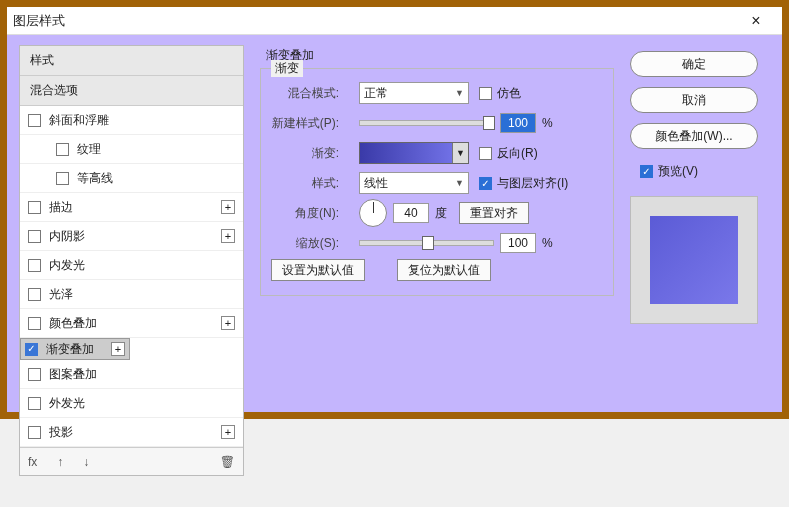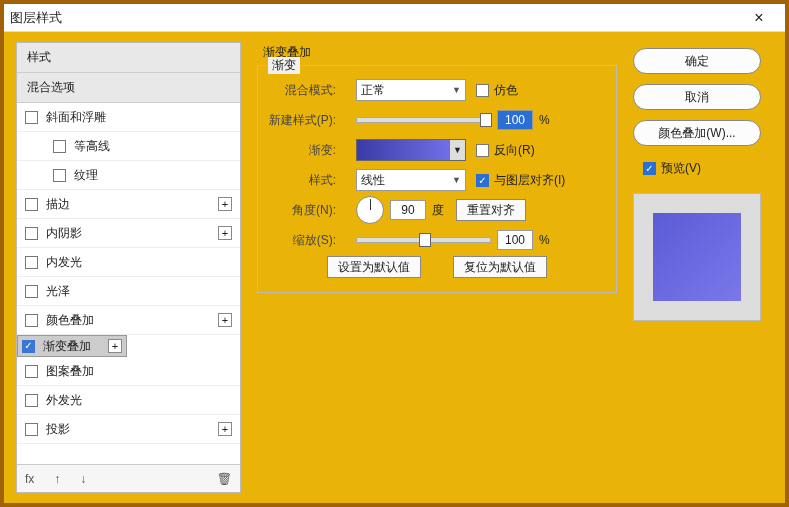--- a/index.html
+++ b/index.html
@@ -1,17 +1,17 @@
 <!DOCTYPE html>
 <html><head>
 <meta charset="utf-8">
 <style>
 *{box-sizing:border-box;margin:0;padding:0;font-family:"Microsoft YaHei",sans-serif;font-size:12px;color:#222}
 body{background:#f0f0f0;width:789px;height:507px;overflow:hidden}
-.win{width:789px;height:507px;background:#eab308;border:4px solid #a16207;display:flex;flex-direction:column}
+.win{width:789px;height:419px;background:#c4b5fd;border:7px solid #a16207;display:flex;flex-direction:column}
 .titlebar{height:28px;background:#fff;display:flex;align-items:center;padding:0 6px;border-bottom:1px solid #ddd}
 .titlebar .title{flex:1;font-size:13px}
 .titlebar .close{width:40px;height:28px;text-align:center;line-height:28px;font-size:16px;cursor:pointer}
 .body{flex:1;display:flex;padding:10px 12px;gap:12px}
 .left{width:225px;display:flex;flex-direction:column;border:1px solid #bbb;background:#fff}
 .left .hdr{padding:6px 10px;background:#e8e8e8;border-bottom:1px solid #ccc}
 .left .list{flex:1;overflow:auto}
 .row{display:flex;align-items:center;height:26px;padding:14px 8px;border-bottom:1px solid #eee;cursor:pointer}
 .row.sub{padding-left:36px}
 .row .cb{width:13px;height:13px;border:1px solid #777;margin-right:8px;background:#fff;display:flex;align-items:center;justify-content:center}
@@ -36,21 +36,21 @@
 .slider{width:135px;height:6px;background:#ddd;border:1px solid #aaa;position:relative;margin-right:6px}
 .slider .thumb{position:absolute;top:-5px;width:12px;height:14px;background:#fff;border:1px solid #666}
 .numbox{width:36px;height:20px;border:1px solid #999;background:#fff;text-align:center;line-height:18px}
 .numbox.hl{background:#2a6fd6;color:#fff}
 .ck{width:13px;height:13px;border:1px solid #777;margin:0 5px 0 10px;display:flex;align-items:center;justify-content:center;background:#fff}
 .ck.checked{background:#2a6fd6;border-color:#2a6fd6}
 .ck.checked::after{content:"✓";color:#fff;font-size:10px}
 .dial{width:28px;height:28px;border:1px solid #888;border-radius:50%;background:#fff;position:relative;margin-right:6px}
 .dial::after{content:"";position:absolute;width:1px;height:11px;background:#333;left:50%;top:2px;transform-origin:bottom;transform:rotate(0deg)}
 .btn{height:22px;padding:0 10px;border:1px solid #888;background:#fafafa;display:flex;align-items:center;cursor:pointer}
-.btnrow{display:flex;gap:32px;justify-content:center;}
+.btnrow{display:flex;gap:32px;justify-content:flex-start;}
 .right{width:140px;display:flex;flex-direction:column;align-items:flex-start;gap:10px;padding-top:6px}
 .rbtn{width:128px;height:26px;border:1px solid #888;border-radius:14px;background:#fcfcfc;display:flex;align-items:center;justify-content:center;cursor:pointer}
 .pvrow{display:flex;align-items:center;margin-top:4px}
 .preview{width:128px;height:128px;background:#ddd;border:1px solid #bbb;display:flex;align-items:center;justify-content:center;margin-top:6px}
 .preview .sq{width:88px;height:88px;background:linear-gradient(135deg,#5b5bd6,#7a78ea)}
 </style>
 </head>
 <body>
 
 <div class="win">
@@ -63,25 +63,25 @@
     <div class="left">
       <div class="hdr">样式</div>
       <div class="hdr">混合选项</div>
       <div class="list" id="fxlist">
           <div class="row">
             <div class="cb"></div>
             <div class="lbl">斜面和浮雕</div>
           </div>
           <div class="row sub">
             <div class="cb"></div>
+            <div class="lbl">纹理</div>
+          </div>
+          <div class="row sub">
+            <div class="cb"></div>
             <div class="lbl">等高线</div>
-          </div>
-          <div class="row sub">
-            <div class="cb"></div>
-            <div class="lbl">纹理</div>
           </div>
           <div class="row">
             <div class="cb"></div>
             <div class="lbl">描边</div>
             <div class="plus">+</div>
           </div>
           <div class="row">
             <div class="cb"></div>
             <div class="lbl">内阴影</div>
             <div class="plus">+</div>
@@ -166,21 +166,21 @@
             <span>线性</span>
             <span class="arr">▼</span>
           </div>
           <div class="ck checked"></div>
           <span>与图层对齐(I)</span>
         </div>
 
         <div class="fr">
           <div class="flab">角度(N):</div>
           <div class="dial"></div>
-          <div class="numbox">90</div>
+          <div class="numbox">40</div>
           <span style="margin:0 12px 0 6px">度</span>
           <div class="btn">重置对齐</div>
         </div>
 
         <div class="fr">
           <div class="flab">缩放(S):</div>
           <div class="slider">
               <div class="thumb" style="left:62px"></div>
             </div>
           <div class="numbox">100</div>

